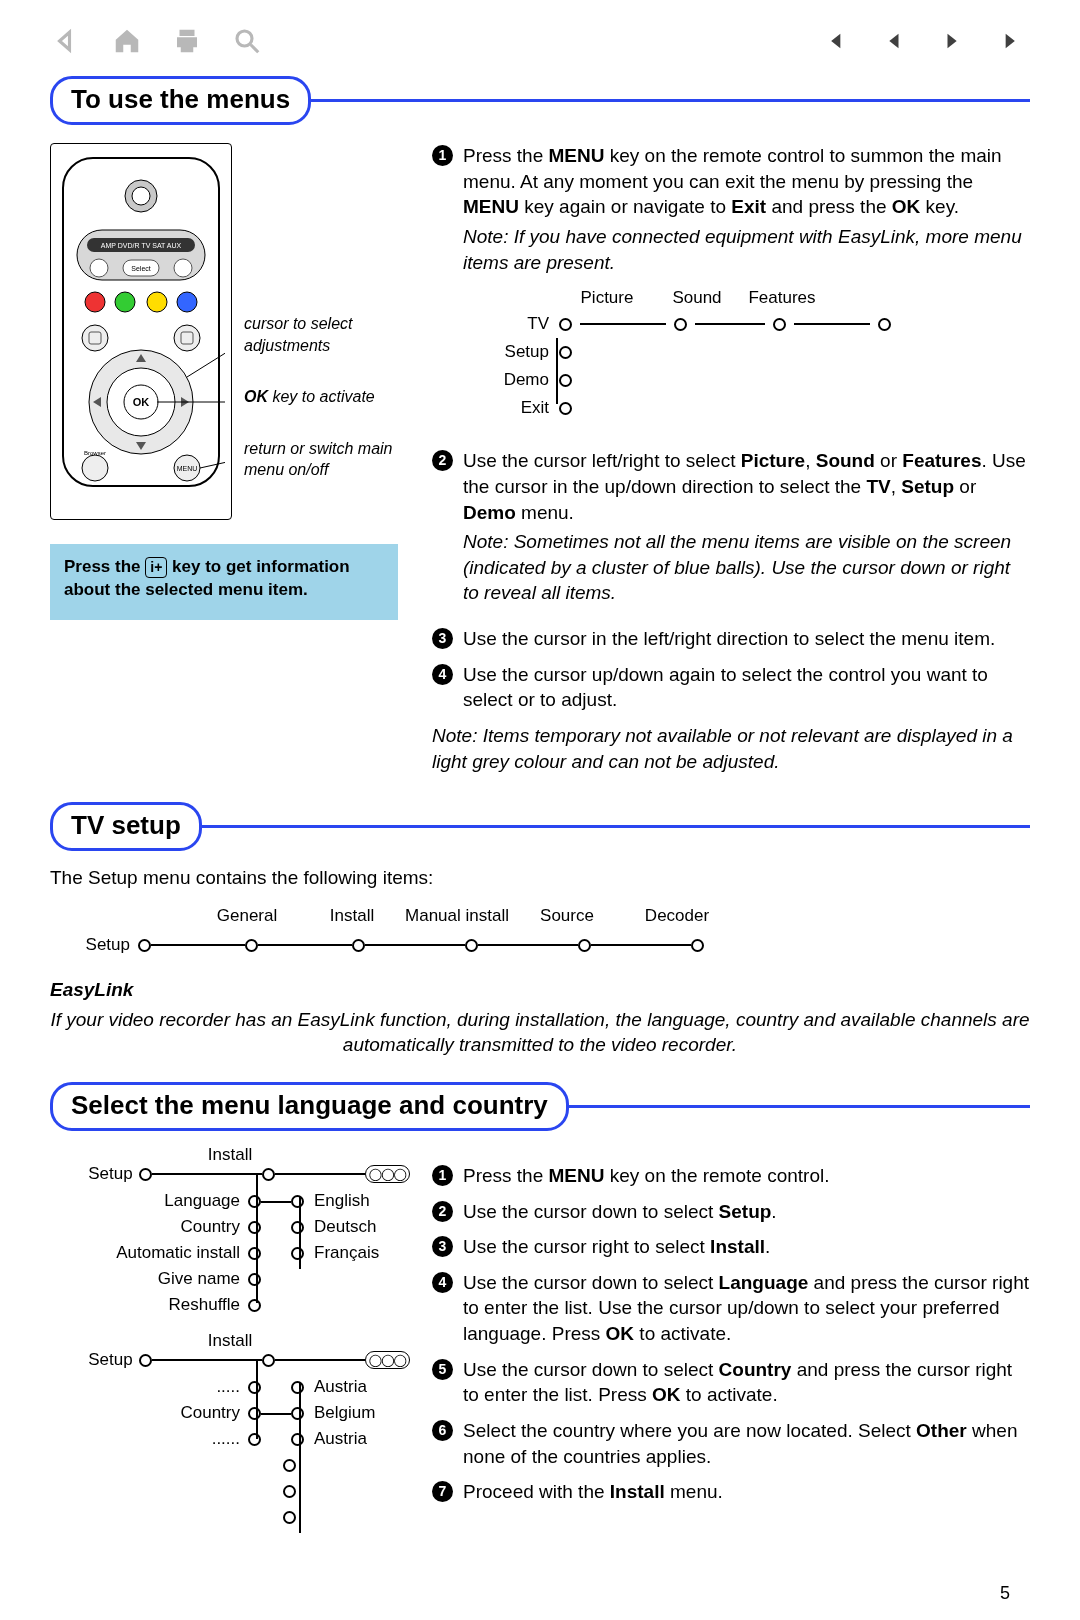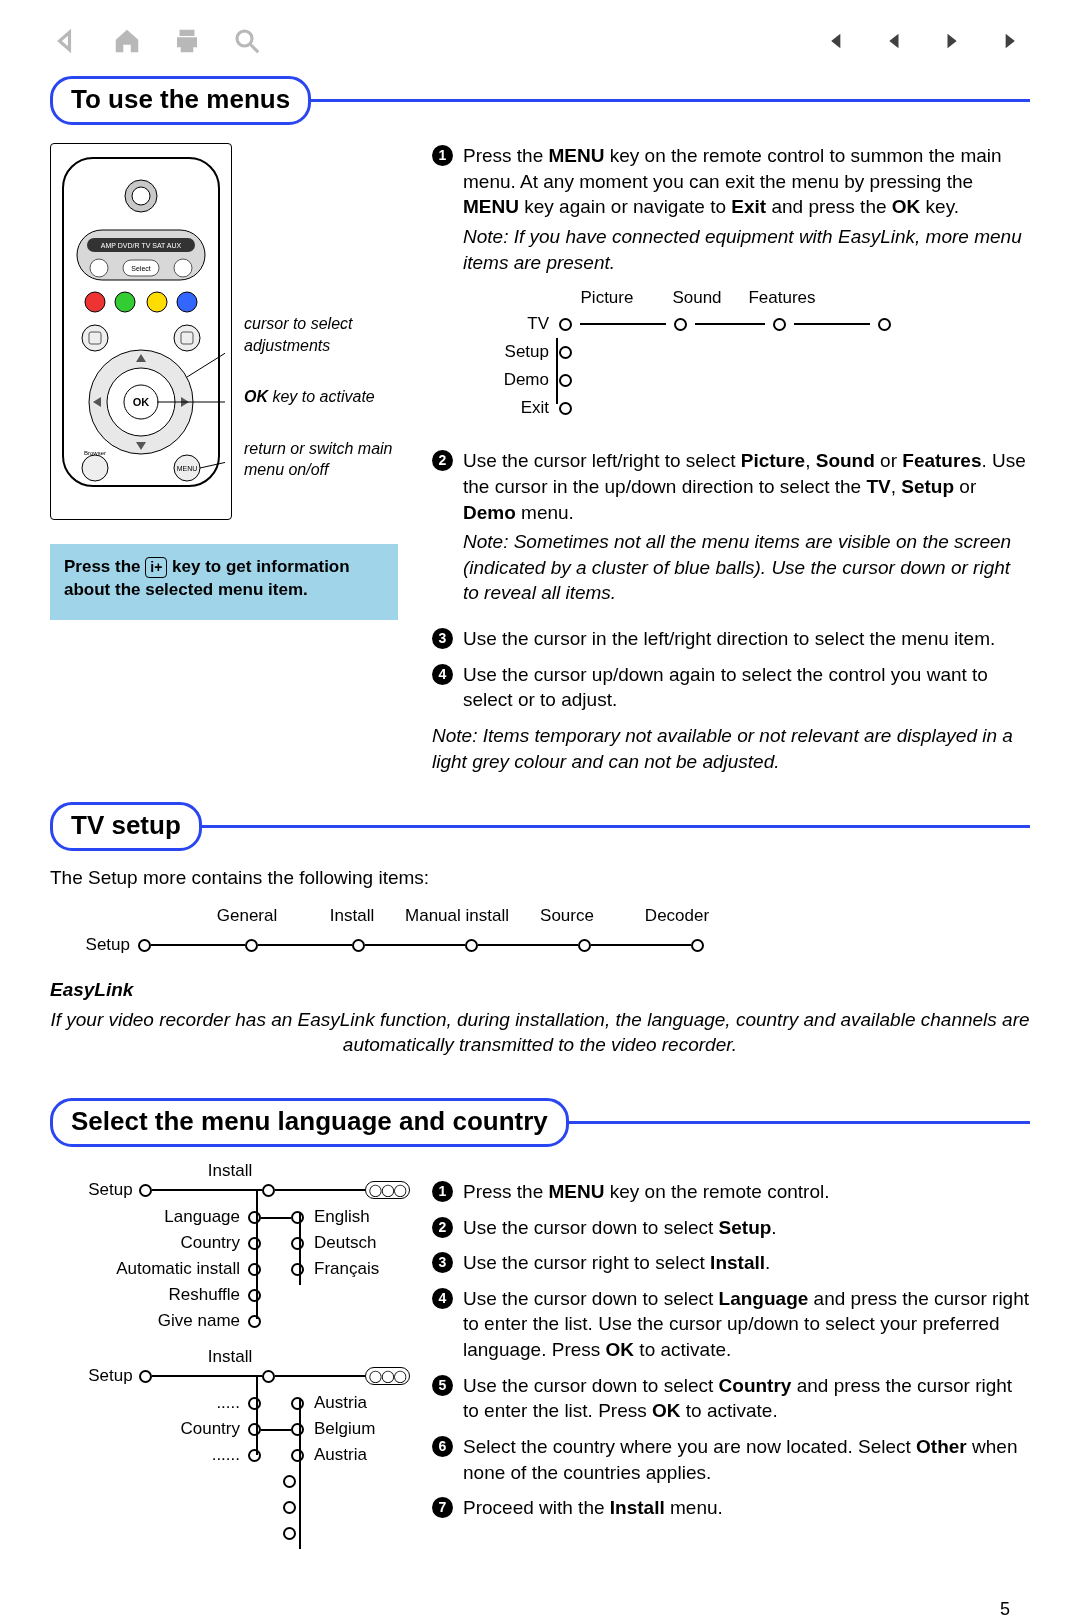--- a/index.html
+++ b/index.html
@@ -264,21 +264,21 @@
           </li>
       </ol>
       <div class="note" style="margin-top:8px">Note: Items temporary not available or not relevant are displayed in a light grey colour and can not be adjusted.</div>
     </div>
   </div>
 
   <div class="sect-row">
     <div class="sect-pill">TV setup</div>
     <div class="sect-line"></div>
   </div>
-  <div class="intro">The Setup more contains the following items:</div>
+  <div class="intro">The Setup menu contains the following items:</div>
 
   <div class="setup-diagram">
     <div class="sd-labels" style="margin-left:122px;">
       <div style="width:110px">General</div>
       <div style="width:100px">Install</div>
       <div style="width:110px">Manual install</div>
       <div style="width:110px">Source</div>
       <div style="width:110px">Decoder</div>
     </div>
     <div class="sd-track">
@@ -293,21 +293,21 @@
         <span class="hline" style="width:100px"></span>
       <span class="dot"></span>
         <span class="hline" style="width:100px"></span>
       <span class="dot"></span>
     </div>
   </div>
 
   <div class="easylink-h">EasyLink</div>
   <div class="easylink-p">If your video recorder has an EasyLink function, during installation, the language, country and available channels are automatically transmitted to the video recorder.</div>
 
-  <div class="sect-row" style="margin-top:40px">
+  <div class="sect-row" style="margin-top:24px">
     <div class="sect-pill">Select the menu language and country</div>
     <div class="sect-line"></div>
   </div>
 
   <div class="two-col">
     <div class="left-col">
 
       <div class="lang-diag">
         <div style="display:flex;align-items:center;">
           <span style="width:74px;text-align:right;padding-right:6px">Setup</span>
@@ -337,25 +337,25 @@
             <span style="padding-left:10px">Deutsch</span>
           </div>
         <div style="display:flex;align-items:center;height:26px">
             <span style="width:180px;text-align:right;padding-right:8px">Automatic install</span>
             <span class="dot"></span>
             <span style="width:30px"></span>
             <span class="dot"></span>
             <span style="padding-left:10px">Français</span>
           </div>
         <div style="display:flex;align-items:center;height:26px">
+            <span style="width:180px;text-align:right;padding-right:8px">Give name</span>
+            <span class="dot"></span>
+          </div>
+        <div style="display:flex;align-items:center;height:26px">
             <span style="width:180px;text-align:right;padding-right:8px">Reshuffle</span>
-            <span class="dot"></span>
-          </div>
-        <div style="display:flex;align-items:center;height:26px">
-            <span style="width:180px;text-align:right;padding-right:8px">Give name</span>
             <span class="dot"></span>
           </div>
       </div>
 
       <div class="lang-diag" style="margin-top:30px">
         <div style="display:flex;align-items:center;">
           <span style="width:74px;text-align:right;padding-right:6px">Setup</span>
           <span class="dot"></span>
             <span class="hline" style="width:110px"></span>
             <span class="dot"></span>

